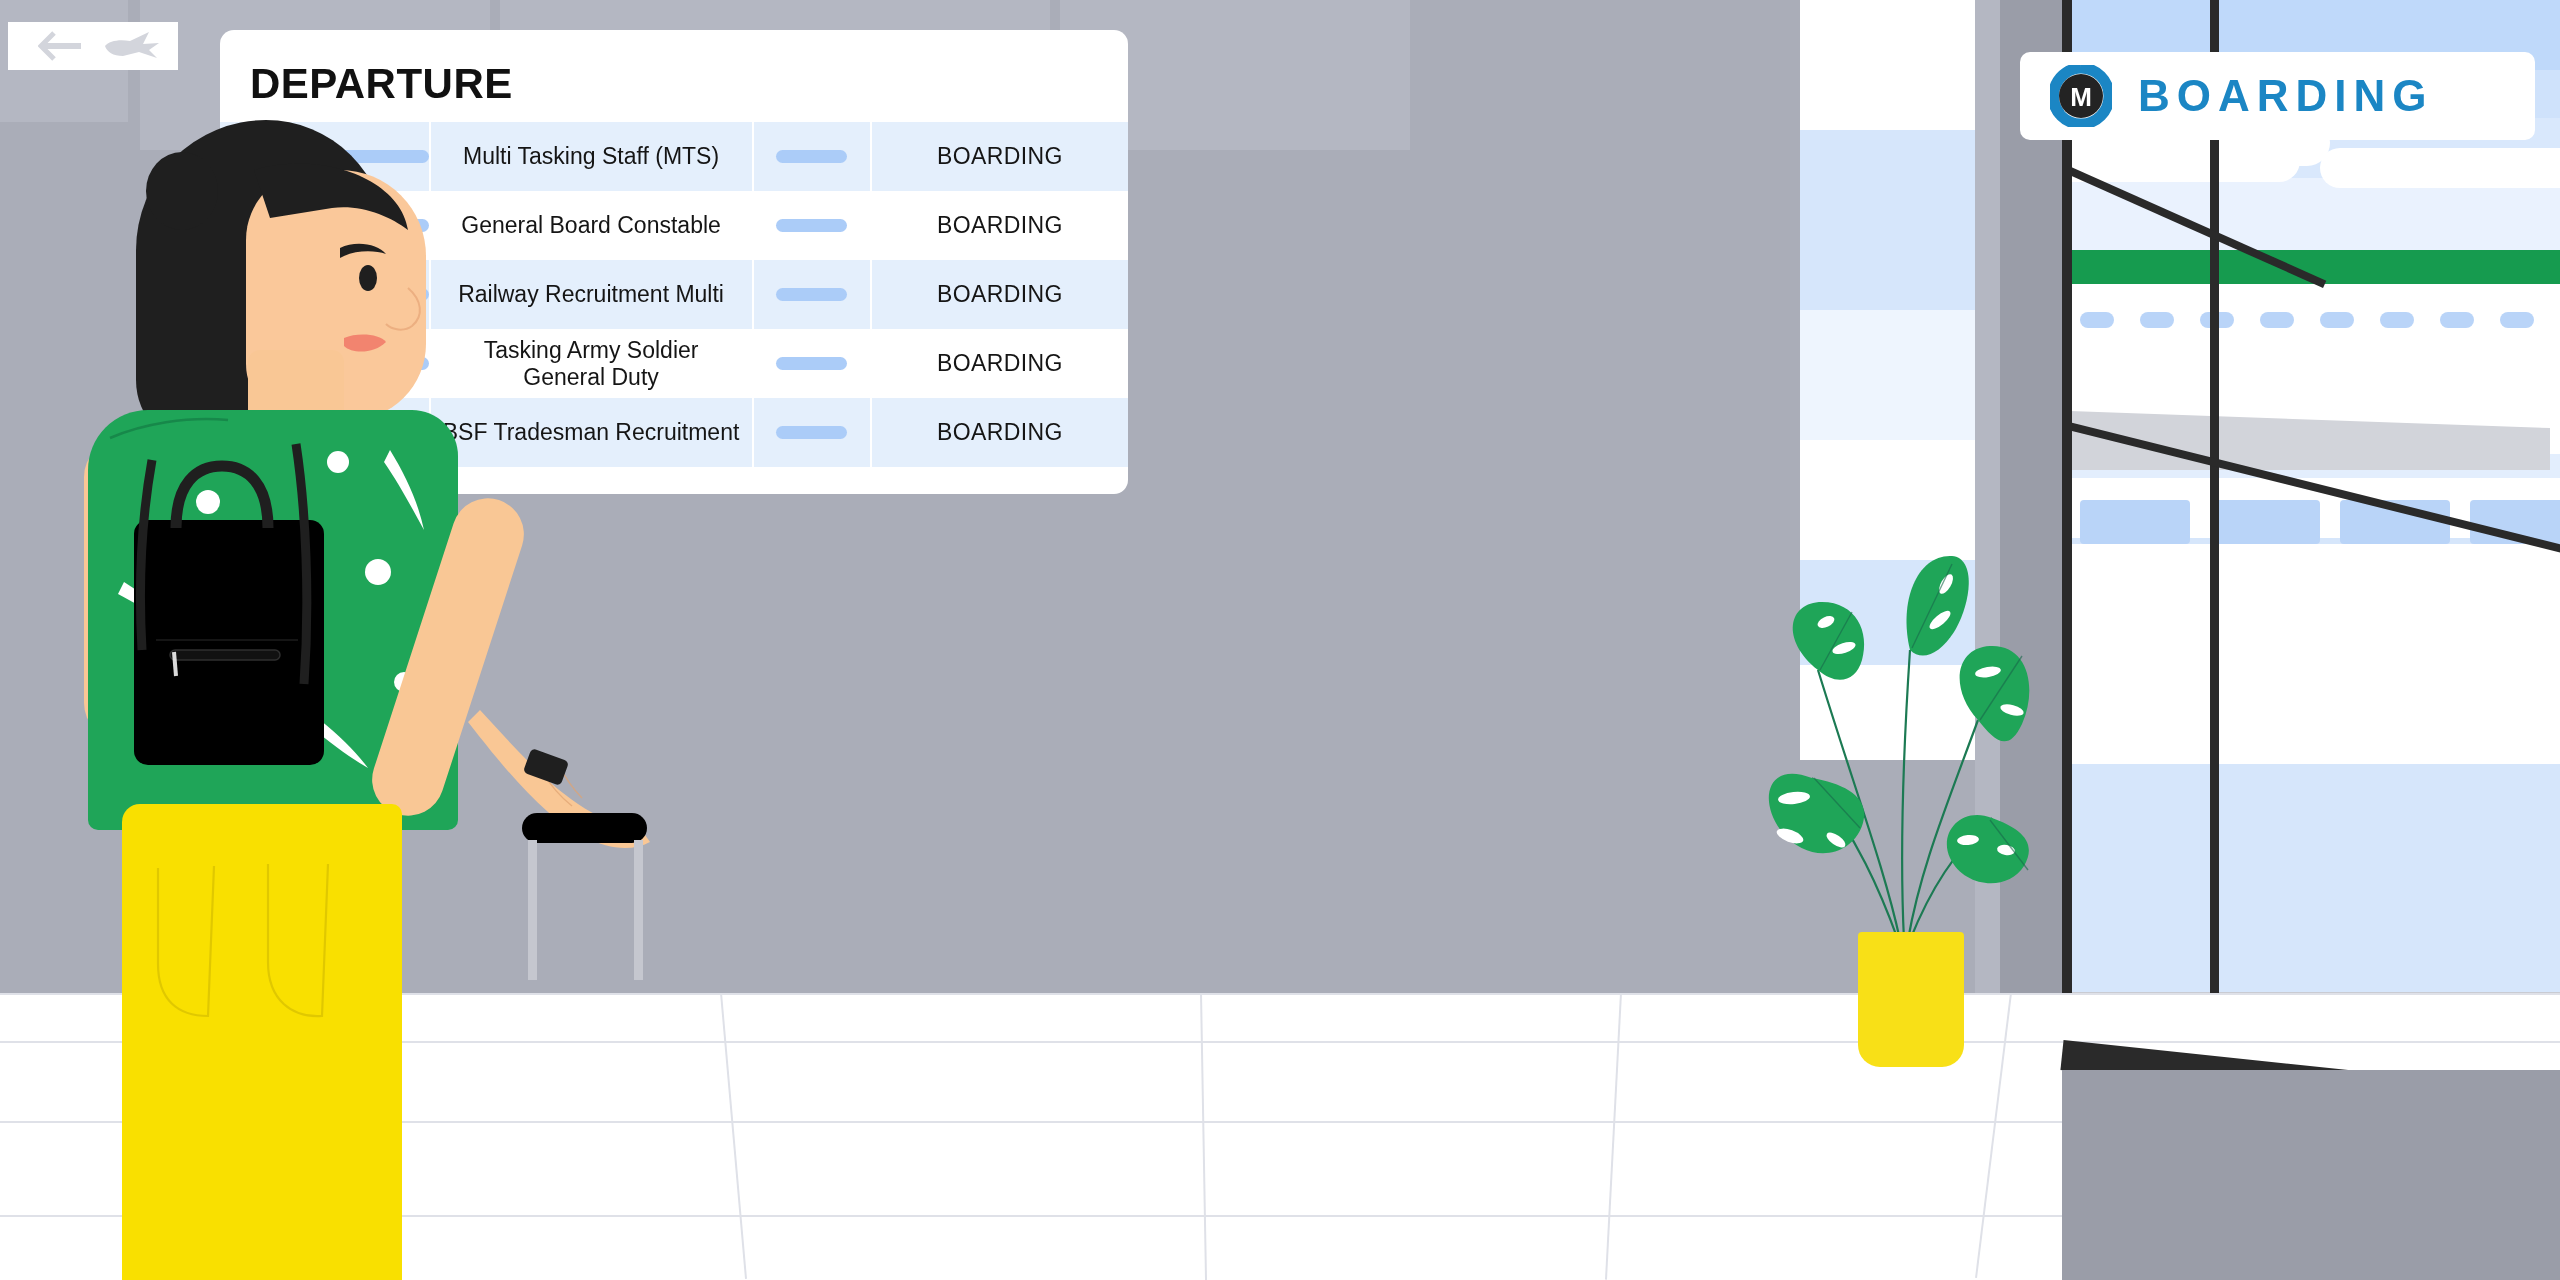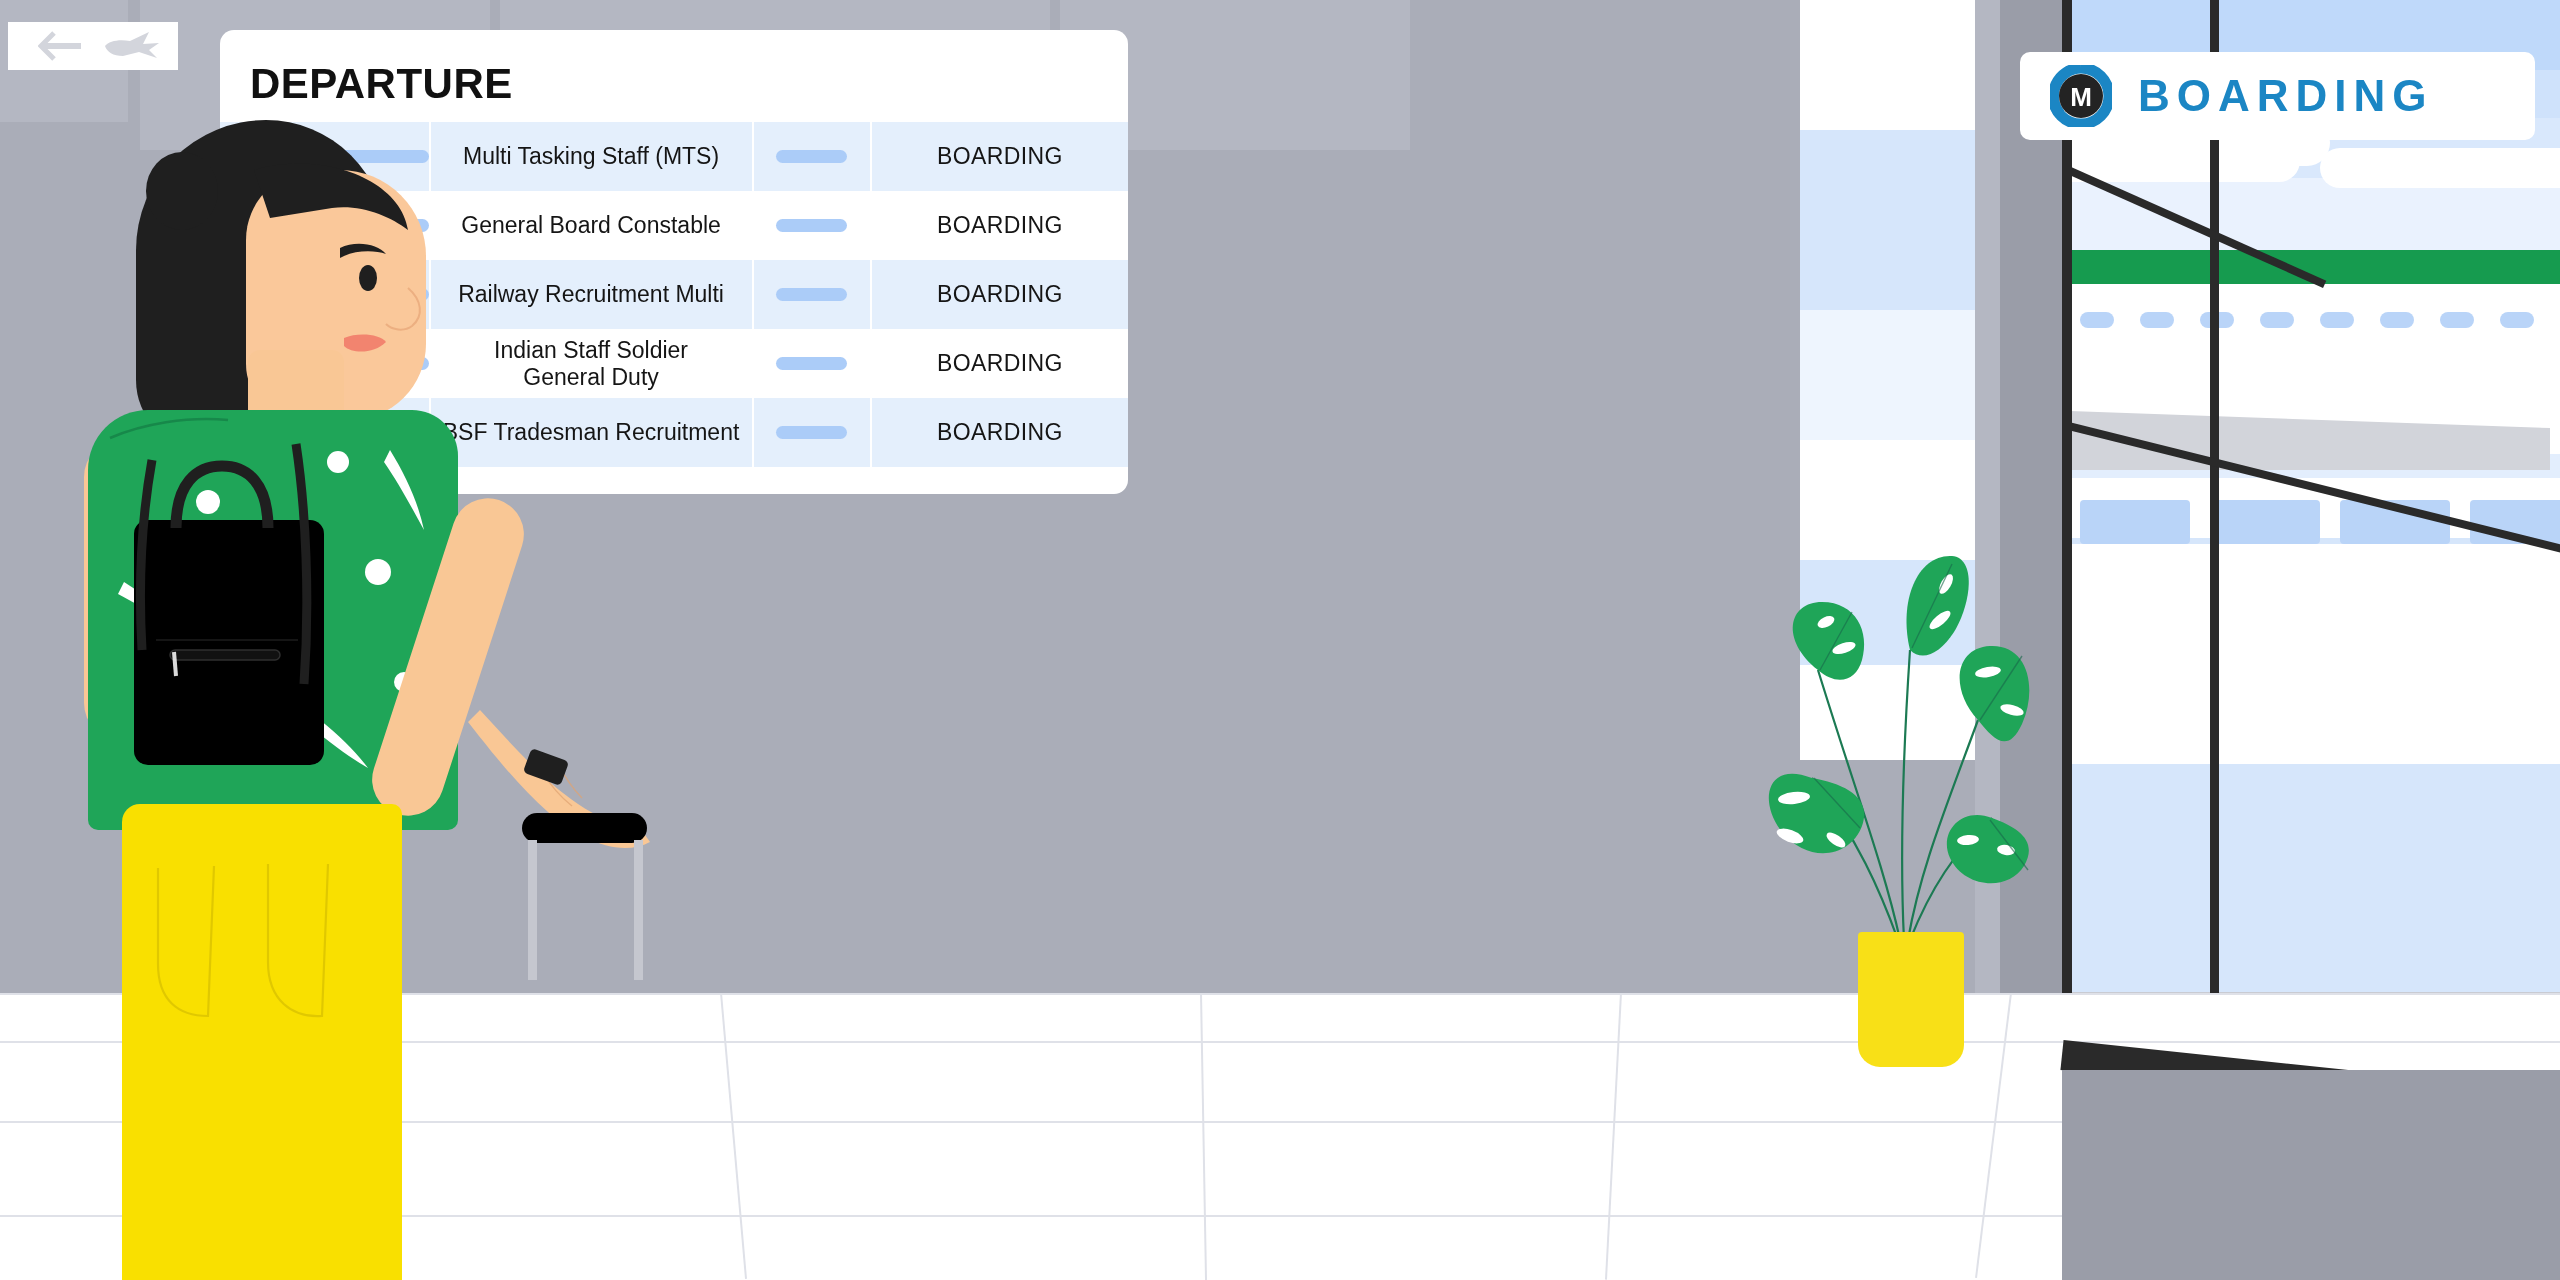--- a/index.html
+++ b/index.html
@@ -310,21 +310,21 @@
           <div class="status-txt">BOARDING</div>
         </div>
       </div>
 
       <div class="row">
         <div class="cell c-bar1">
           <div class="ph-bar w1"></div>
         </div>
         <div class="gap"></div>
         <div class="cell c-name">
-          <div class="name-txt" style="white-space:pre-line;">Indian Staff Soldier
+          <div class="name-txt" style="white-space:pre-line;">Tasking Army Soldier
 General Duty</div>
         </div>
         <div class="gap"></div>
         <div class="cell c-bar2">
           <div class="ph-bar w2"></div>
         </div>
         <div class="gap"></div>
         <div class="cell c-status">
           <div class="status-txt">BOARDING</div>
         </div>

